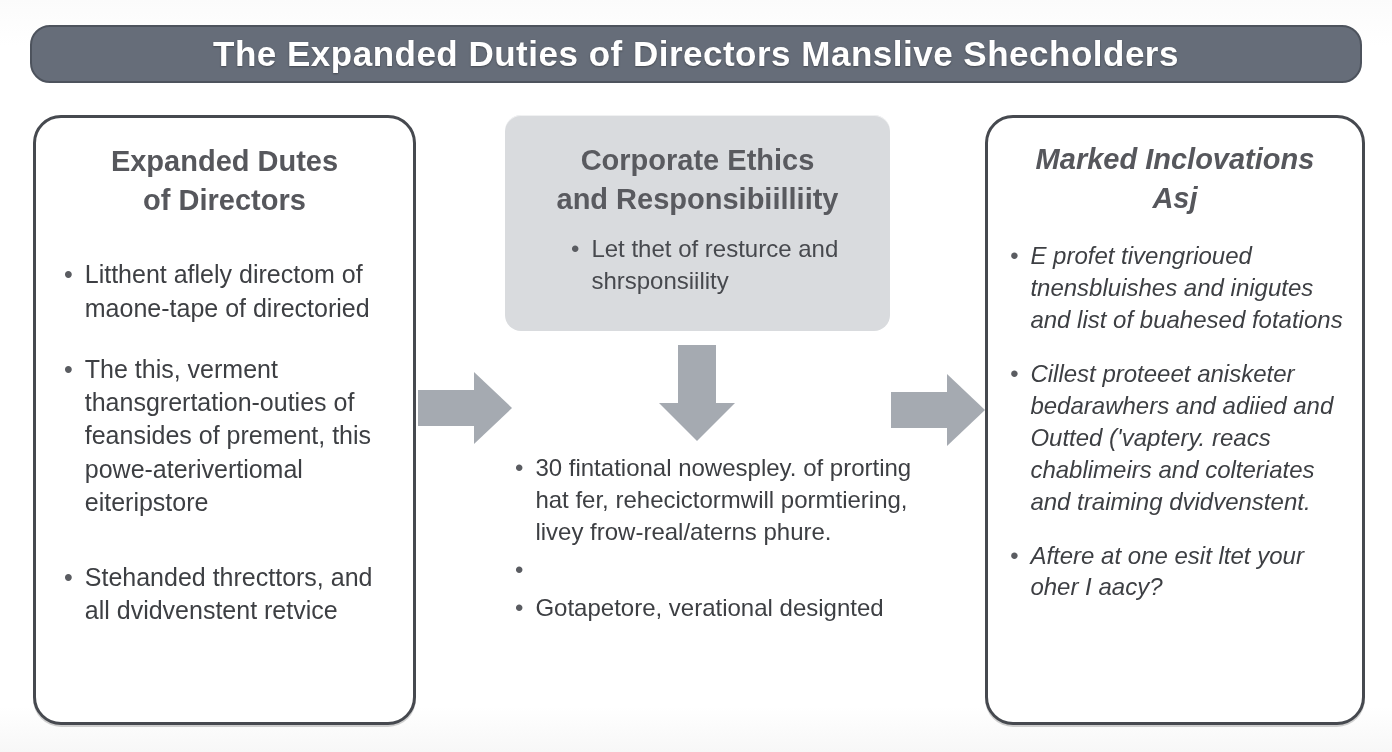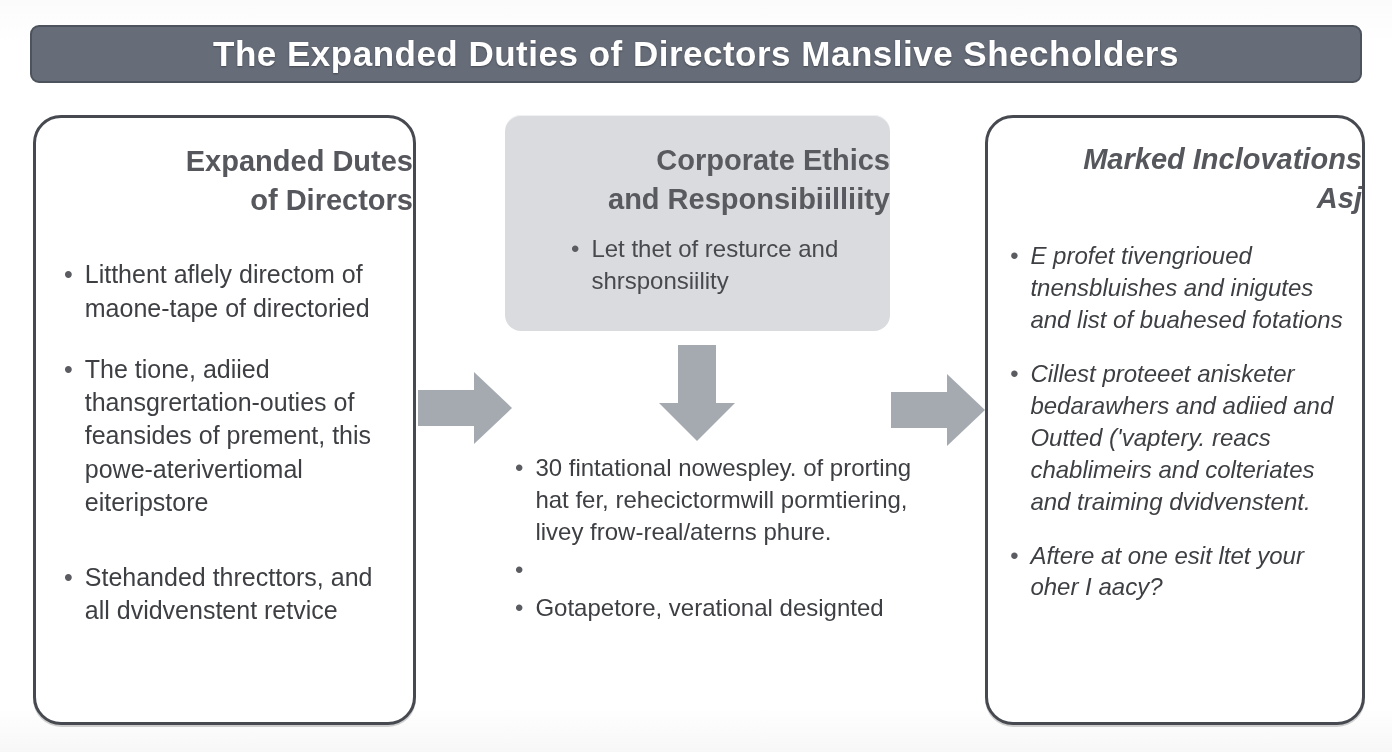--- a/index.html
+++ b/index.html
@@ -16,21 +16,21 @@
     overflow: hidden;
   }
 
   
   .title-bar {
     position: absolute;
     left: 30px; top: 25px;
     width: 1332px; height: 58px;
     background: #666d79;
     border: 2px solid #4d535d;
-    border-radius: 9px;
+    border-radius: 20px;
     box-sizing: border-box;
     display: flex;
     align-items: center;
     justify-content: center;
   }
   .title-bar .title-text {
     color: #ffffff;
     font-size: 35px;
     font-weight: bold;
     letter-spacing: 0.5px;
@@ -47,21 +47,21 @@
     border: 3px solid #46494f;
     border-radius: 28px;
     box-sizing: border-box;
     box-shadow: 0 2px 0 rgba(0,0,0,0.18);
   }
   #left-box  { left: 33px;  width: 383px; }
   #right-box { left: 985px; width: 380px; font-style: italic; }
 
   .box-heading {
     margin-top: 24px;
-    text-align: right;
+    text-align: center;
     font-size: 29px;
     font-weight: bold;
     color: #56575c;
     line-height: 1.35;
   }
 
   .bullet-list { margin: 0; padding: 0; }
   .bullet-item {
     display: flex;
     align-items: flex-start;
@@ -167,21 +167,21 @@
       <div>Expanded Dutes</div>
       <div>of Directors</div>
     </div>
     <div class="bullet-list">
       <div class="bullet-item">
         <span class="dot">•</span>
         <span>Litthent aflely directom of maone-tape of directoried</span>
       </div>
       <div class="bullet-item">
         <span class="dot">•</span>
-        <span>The tione, adiied thansgrertation-outies of feansides of prement, this powe-aterivertiomal eiteripstore</span>
+        <span>The this, verment thansgrertation-outies of feansides of prement, this powe-aterivertiomal eiteripstore</span>
       </div>
       <div class="bullet-item">
         <span class="dot">•</span>
         <span>Stehanded threcttors, and all dvidvenstent retvice</span>
       </div>
     </div>
   </div>
 
   <div id="middle-box">
     <div class="box-heading">

